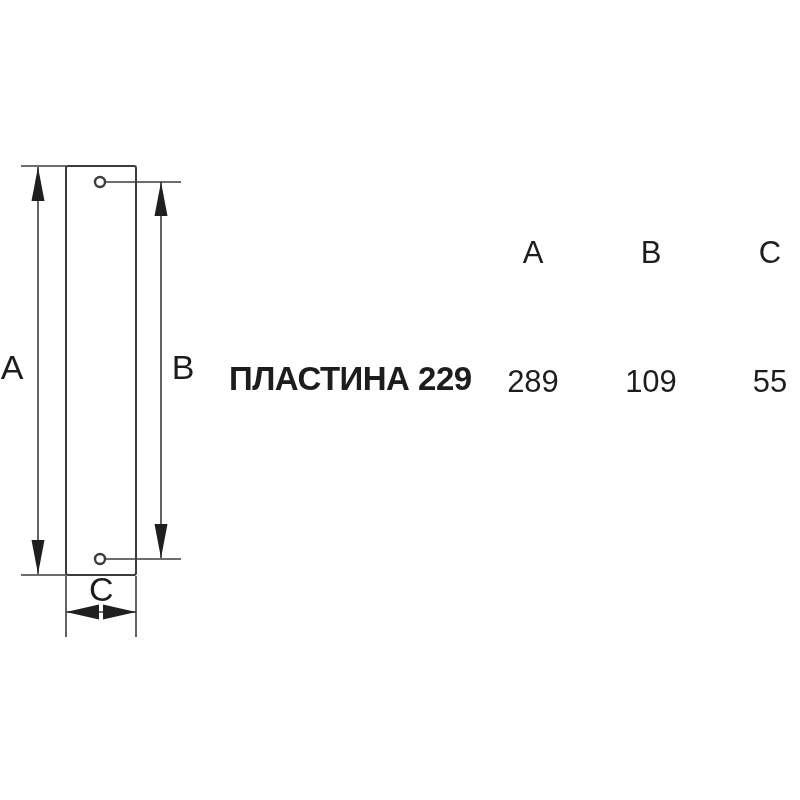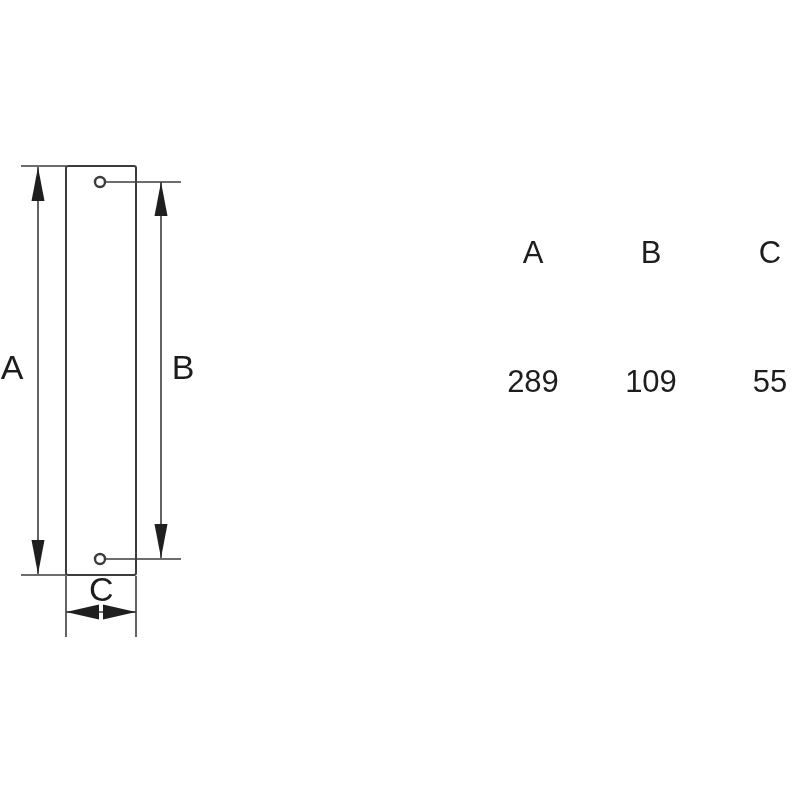--- a/index.html
+++ b/index.html
@@ -88,20 +88,21 @@
     <line x1="136" y1="576" x2="136" y2="637" stroke-width="1.6" class="dline"></line>
     <line x1="66" y1="612" x2="136" y2="612" stroke-width="1.6" class="dline"></line>
     <polygon points="66,612 99,604.5 99,619.5" class="dfill"></polygon>
     <polygon points="136,612 103,604.5 103,619.5" class="dfill"></polygon>
   </svg>
 
   <span class="dimlbl lbl-a">A</span>
   <span class="dimlbl lbl-b">B</span>
   <span class="dimlbl lbl-c">C</span>
 
+  <span class="title">ПЛАСТИНА 229</span>
 
   <span class="hdr col-a">A</span>
   <span class="hdr col-b">B</span>
   <span class="hdr col-c">C</span>
 
   <span class="val col-a">289</span>
   <span class="val col-b">109</span>
   <span class="val col-c">55</span>
 
 </div>

